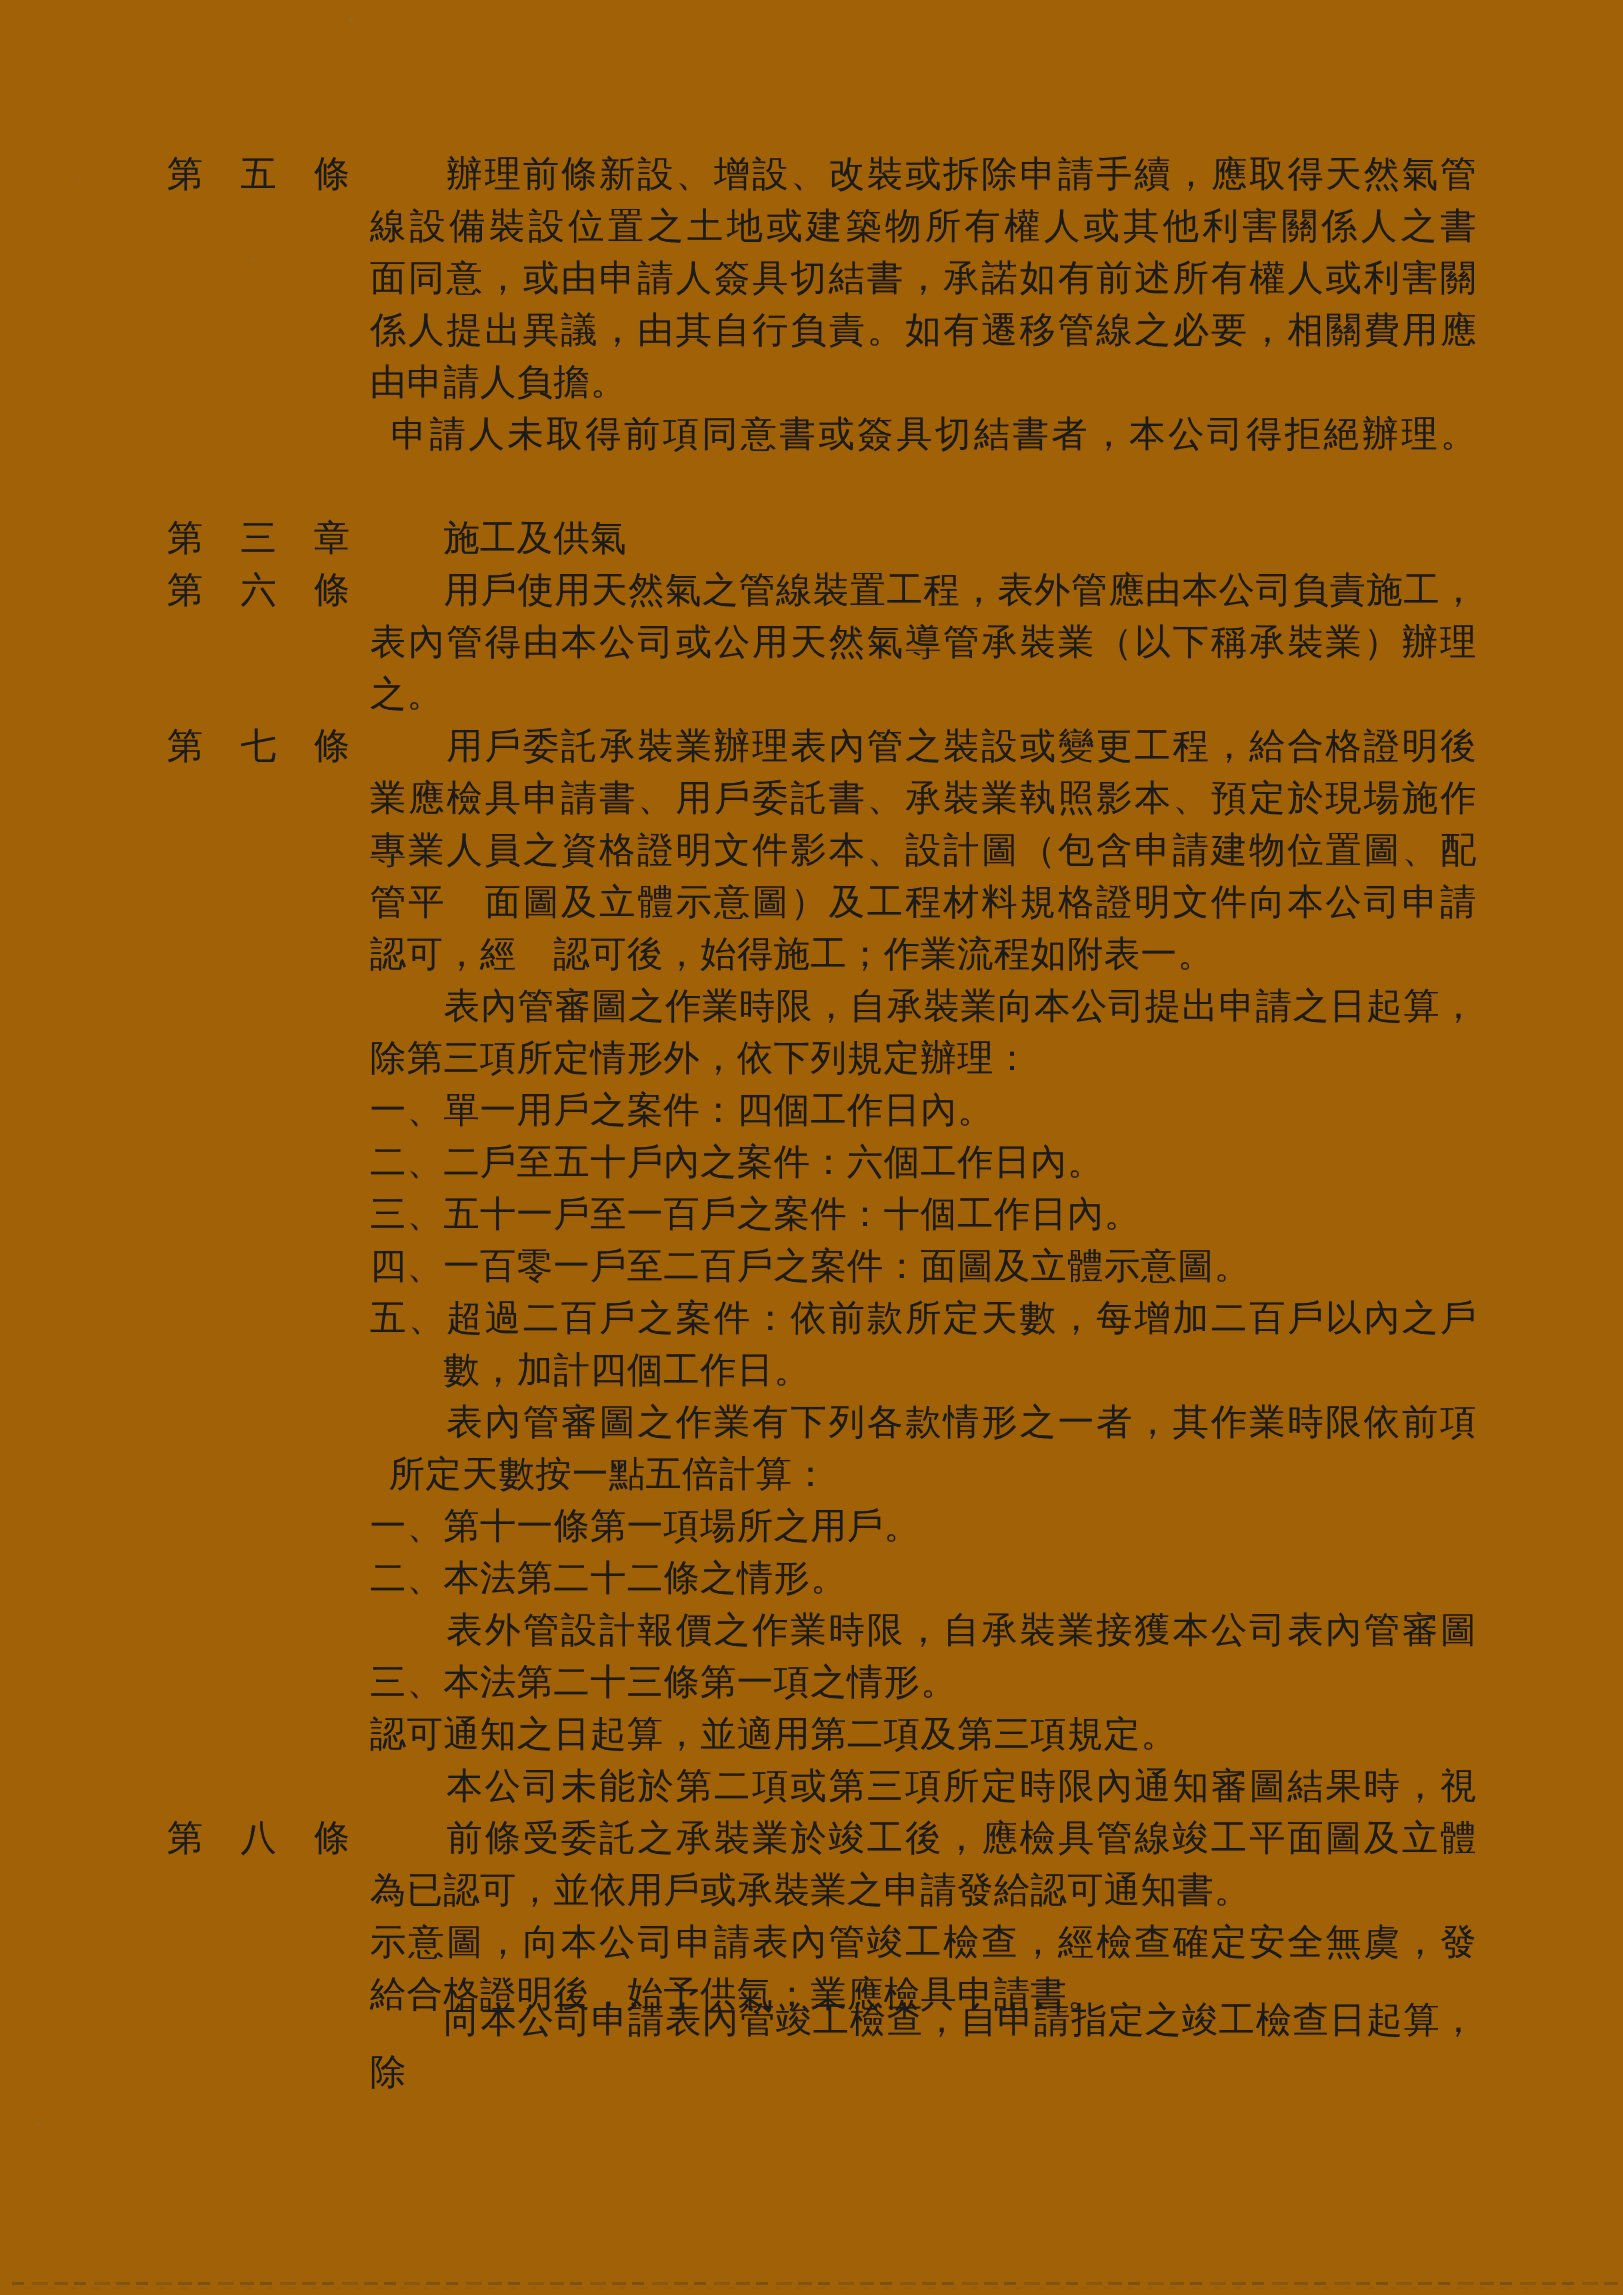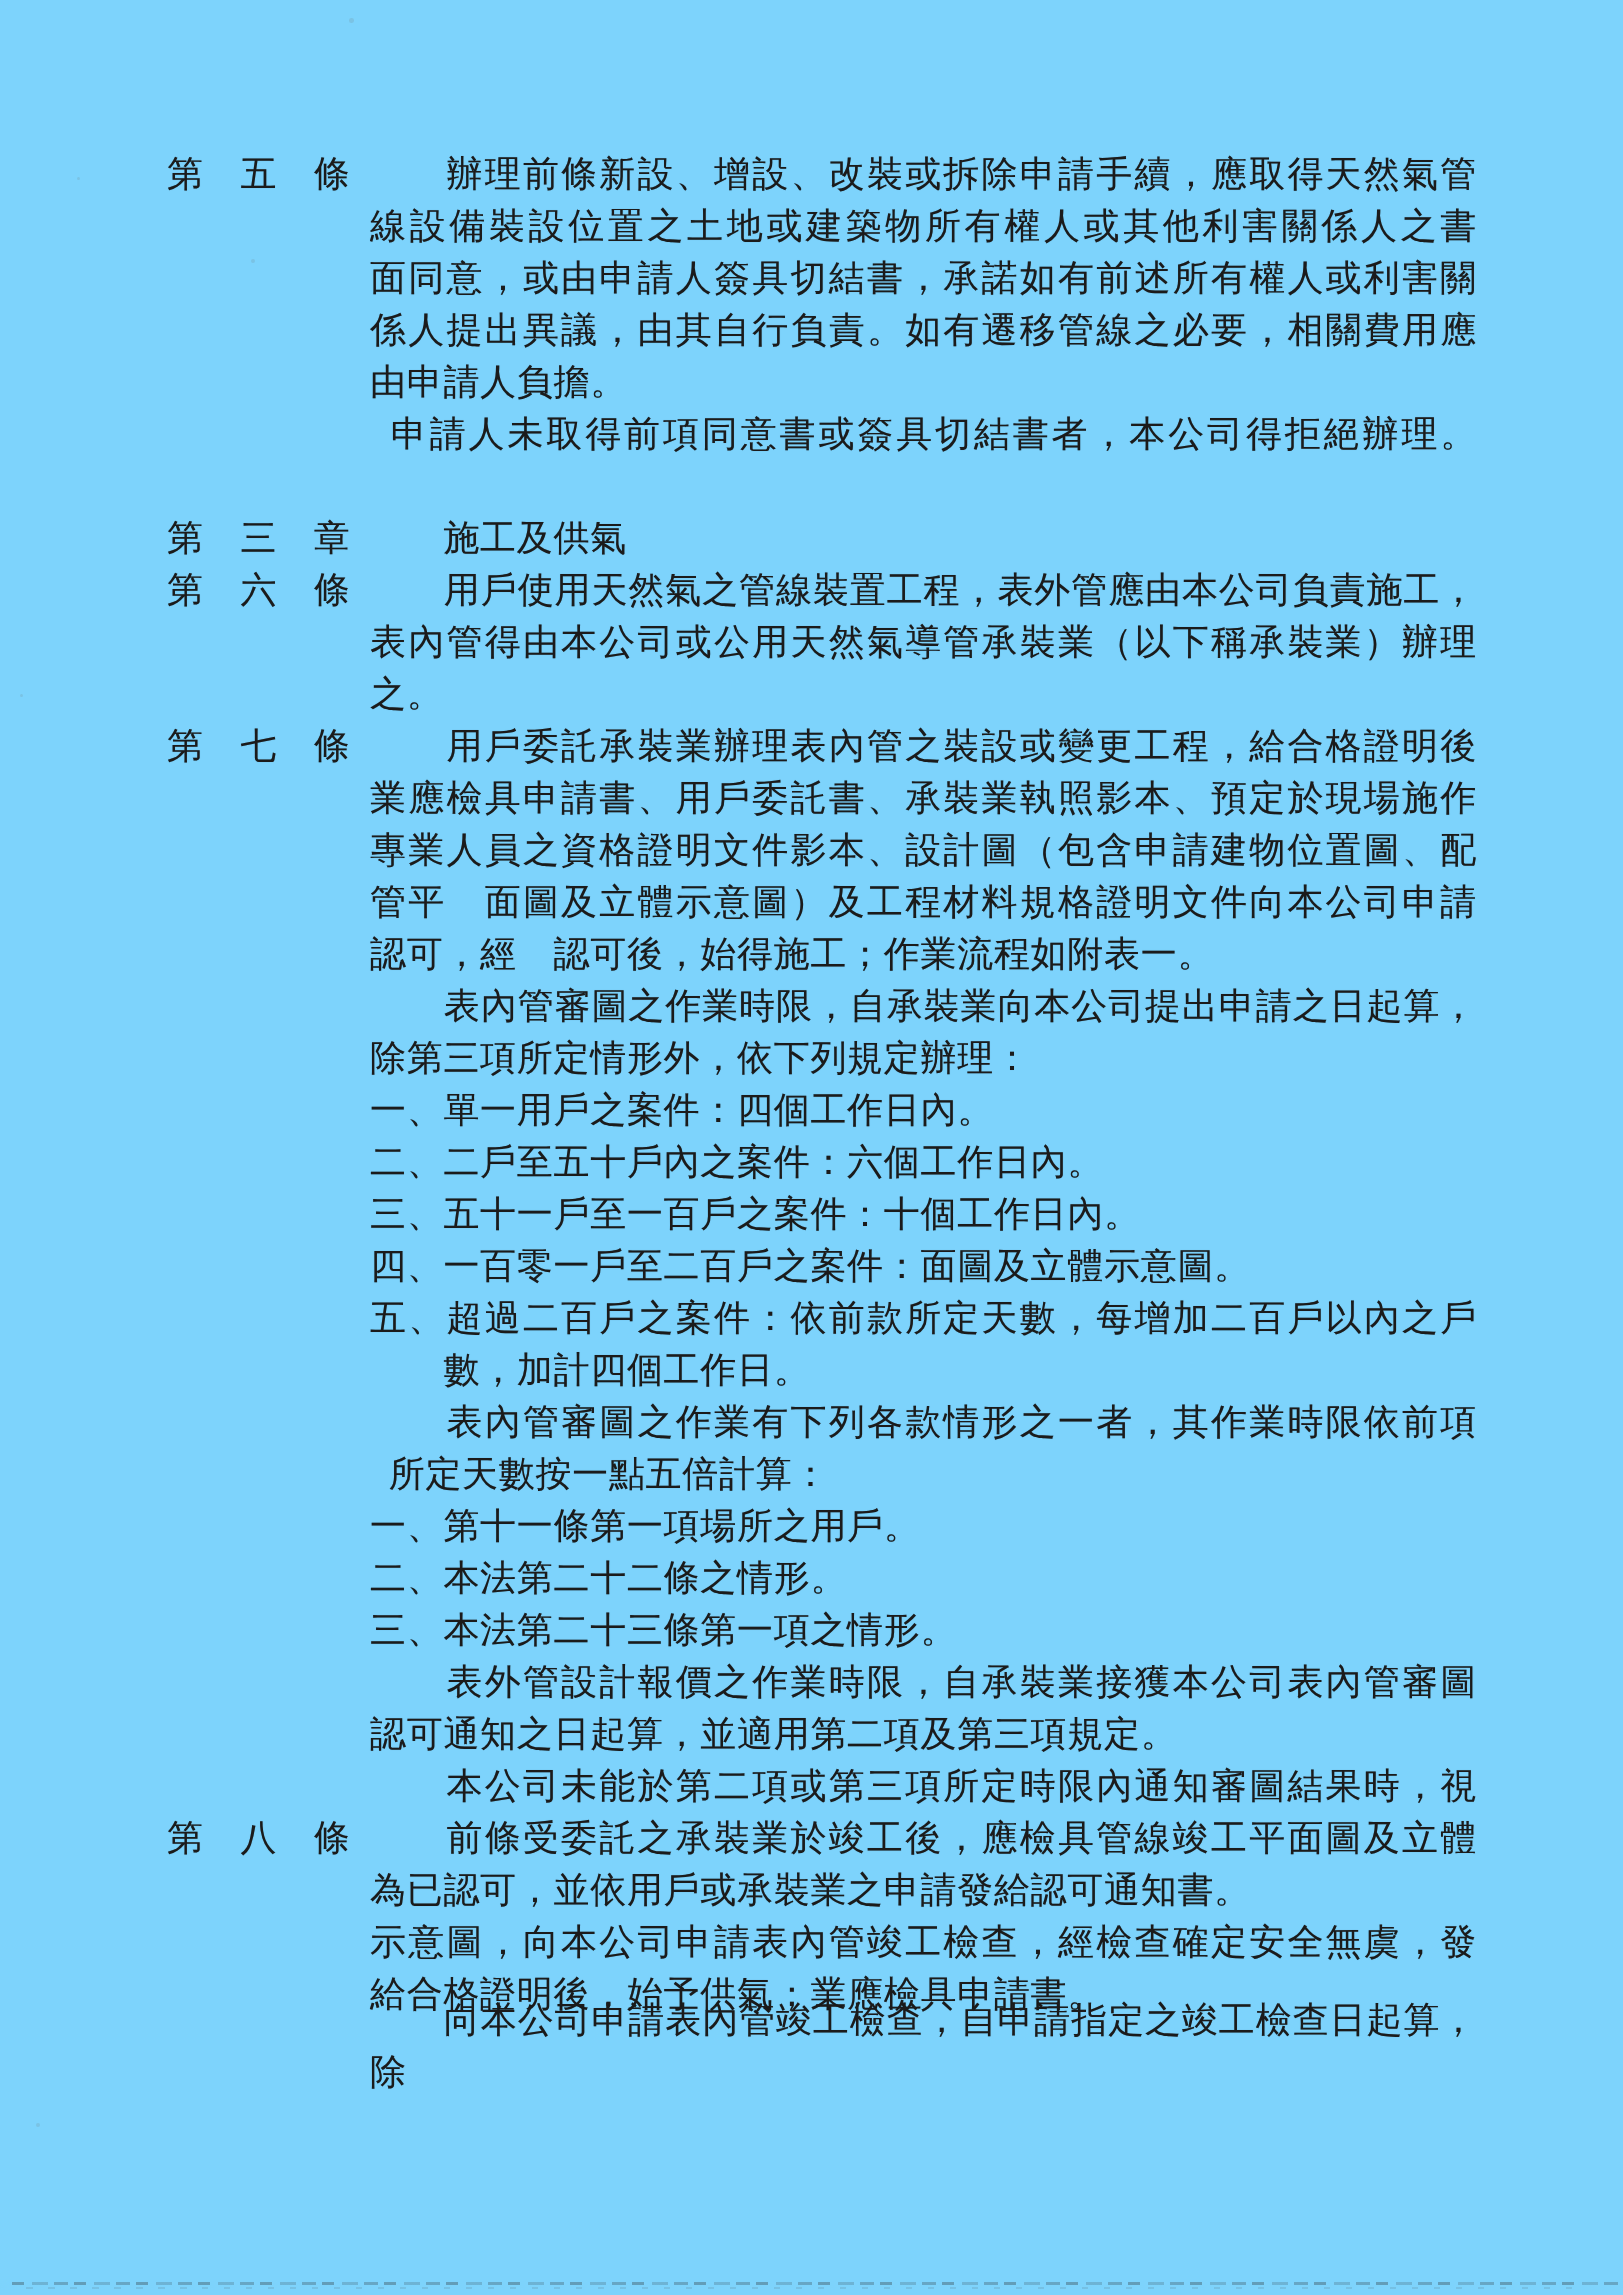--- a/index.html
+++ b/index.html
@@ -81,21 +81,21 @@
   }
   .speck {
     position: absolute;
     border-radius: 50%;
     background: rgba(110,120,120,0.18);
   }
 </style>
 </head>
 <body>
 
-<div class="page" style="background: #7dd3fc;">
+<div class="page" style="background: #a16207;">
   <div class="text-block" style="color: rgb(27, 27, 27);">
       <div class="line">
     <span class="label">第　五　條</span>
     <span class="text fit">　　辦理前條新設、增設、改裝或拆除申請手續，應取得天然氣管</span>
   </div>
       <div class="line">
     <span class="label"></span>
     <span class="text fit">線設備裝設位置之土地或建築物所有權人或其他利害關係人之書</span>
   </div>
       <div class="line">
@@ -197,25 +197,25 @@
       <div class="line">
     <span class="label"></span>
     <span class="text">一、第十一條第一項場所之用戶。</span>
   </div>
       <div class="line">
     <span class="label"></span>
     <span class="text">二、本法第二十二條之情形。</span>
   </div>
       <div class="line">
     <span class="label"></span>
+    <span class="text fit">　　表外管設計報價之作業時限，自承裝業接獲本公司表內管審圖</span>
+  </div>
+      <div class="line">
+    <span class="label"></span>
     <span class="text">三、本法第二十三條第一項之情形。</span>
-  </div>
-      <div class="line">
-    <span class="label"></span>
-    <span class="text fit">　　表外管設計報價之作業時限，自承裝業接獲本公司表內管審圖</span>
   </div>
       <div class="line">
     <span class="label"></span>
     <span class="text">認可通知之日起算，並適用第二項及第三項規定。</span>
   </div>
       <div class="line">
     <span class="label"></span>
     <span class="text fit">　　本公司未能於第二項或第三項所定時限內通知審圖結果時，視</span>
   </div>
       <div class="line">

